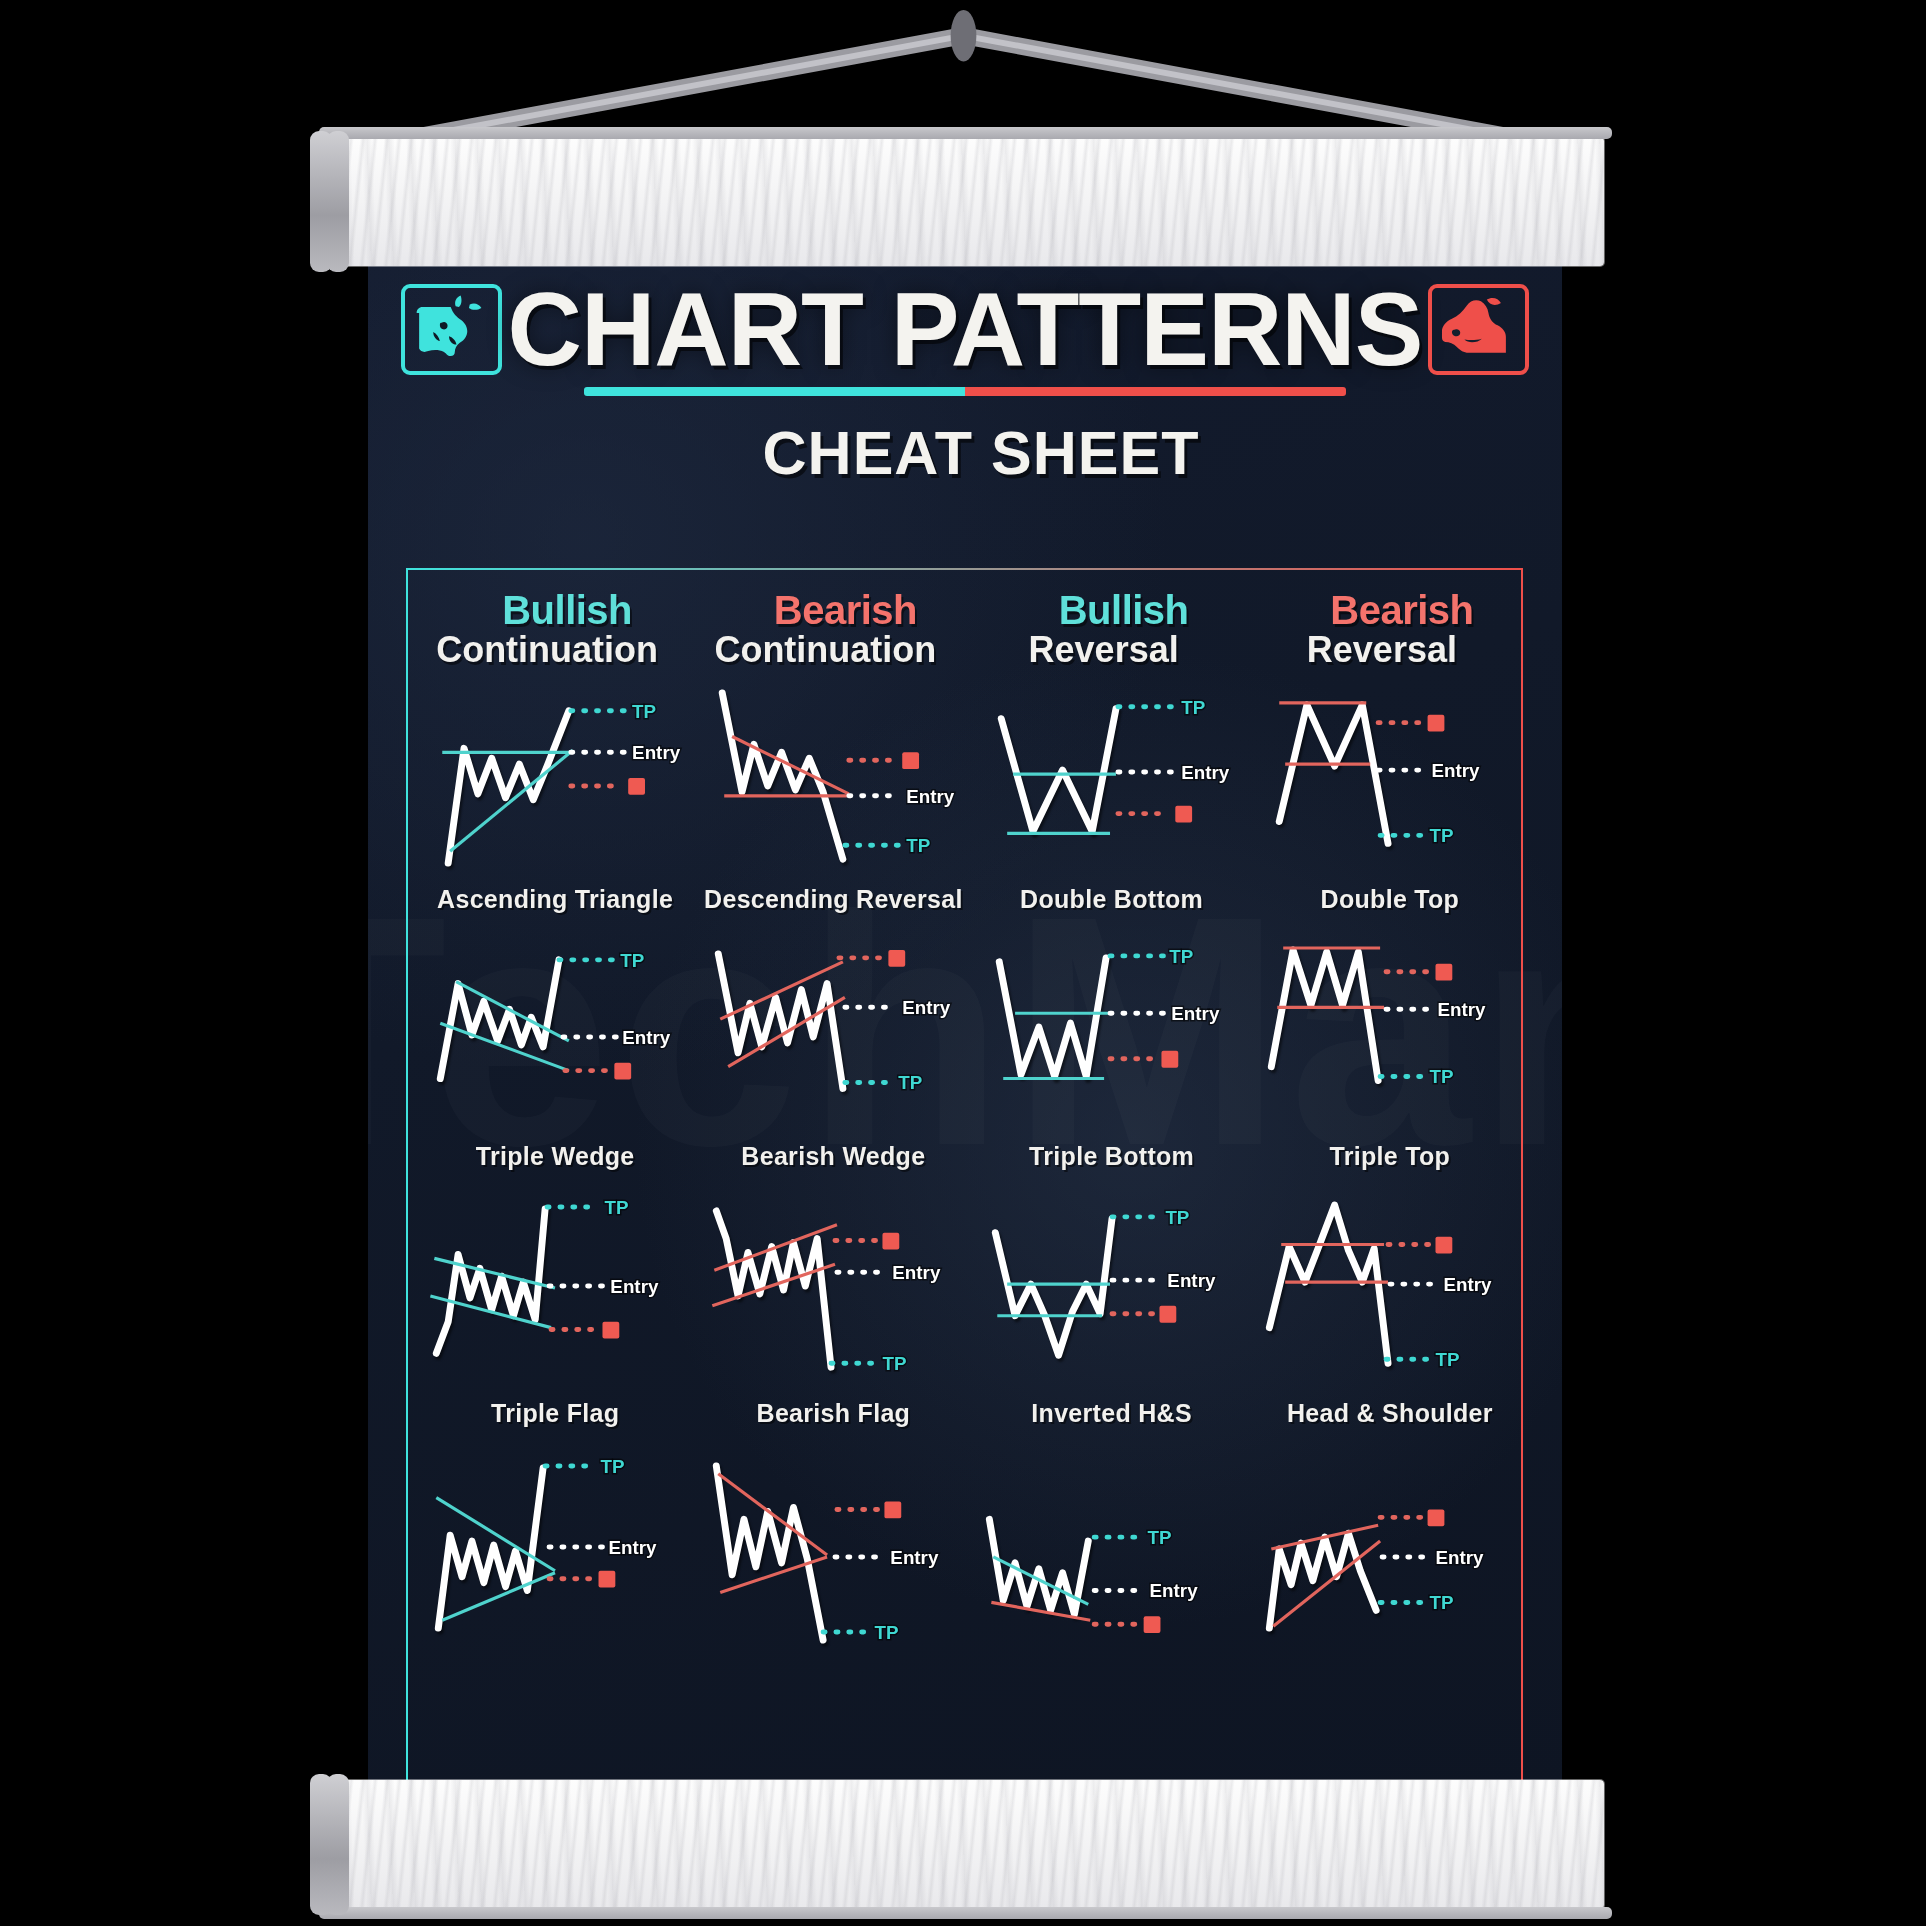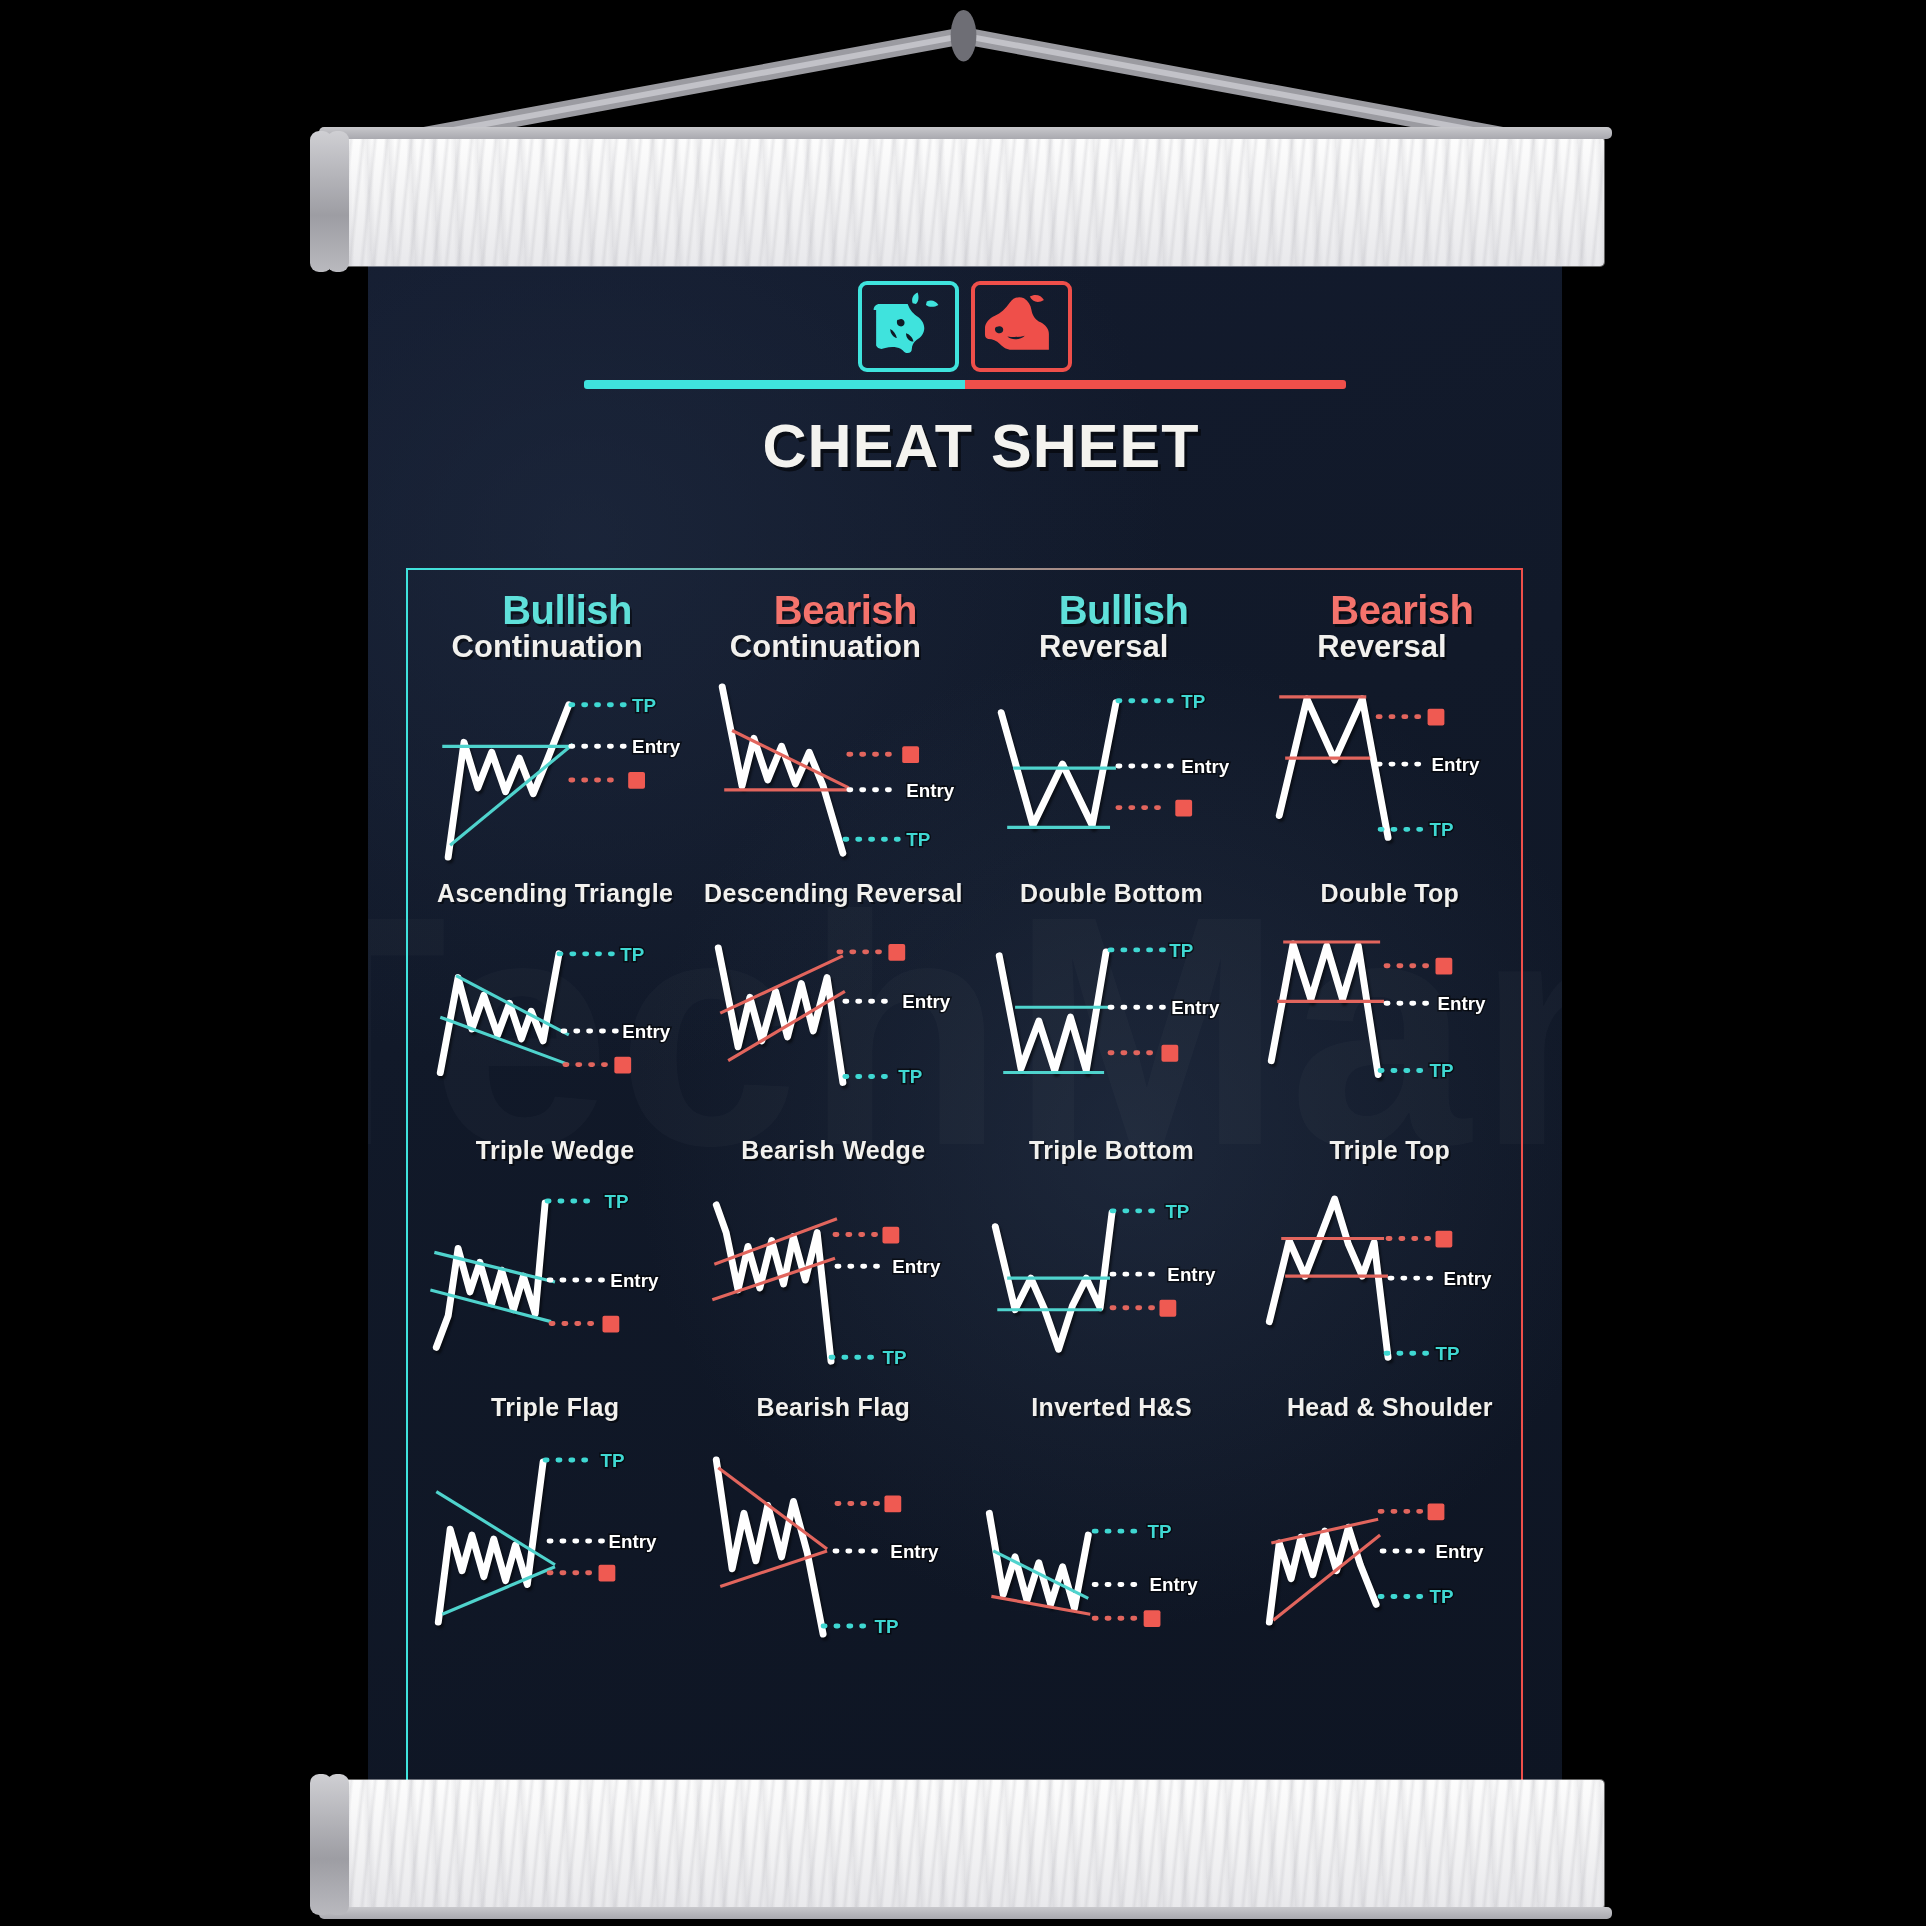--- a/index.html
+++ b/index.html
@@ -88,21 +88,21 @@
 
   .grid {
     position:absolute; left:40px; top:311px; width:1113px;
     display:grid; grid-template-columns:repeat(4,1fr); z-index:3;
   }
   .colhead { text-align:center; padding-top:18px; }
   .colhead .a { font-size:40px; font-weight:900; letter-spacing:-0.5px;
     text-shadow:2px 3px 0 rgba(0,0,0,.5);margin-left:40px; }
   .colhead .a.bull { color:#5fe0da; }
   .colhead .a.bear { color:#f4736c; }
-  .colhead .b { font-size:31px; font-weight:900; color:#f2f1ee; margin-top:-4px;
+  .colhead .b { font-size:36px; font-weight:900; color:#f2f1ee; margin-top:-4px;
     text-shadow:2px 3px 0 rgba(0,0,0,.5); }
 
   .cell { position:relative; height:257px;margin-left:16px; }
   .cell svg { position:absolute; left:50%; top:4px; transform:translateX(-50%);
     width:269px; height:208px; overflow:visible; }
   .cap {
     position:absolute; left:0; right:0; bottom:14px; text-align:center;
     font-size:25px; font-weight:700; color:#f2f1ee; letter-spacing:0.3px;
     text-shadow:2px 2px 0 rgba(0,0,0,.5);
   }
@@ -145,20 +145,21 @@
     <div class="titlewrap">
       <div class="titlerow">
         <span class="logo bull">
           <svg viewBox="0 0 100 100">
             <path fill="#3fe3dd" d="M8 30c0-4 3-7 7-7h34c3 8 7 12 13 16 4 3 7 8 7 13 0 6-4 11-9 14-4 3-6 7-6 11 0 3-2 5-5 5-4 0-5-3-8-5-6-3-13-3-19-1-5 2-9 1-11-3V30z"></path>
             <path fill="#3fe3dd" d="M55 22c-2-6 1-11 6-13 2 6 1 11-2 14zM72 20c5-3 11-1 14 4-5 3-11 3-15 0z"></path>
             <path fill="#0f1a26" d="M38 42c3-2 6-1 7 2s-1 6-4 6-5-2-5-5 1-3 2-3z"></path>
             <path fill="#0f1a26" d="M28 53c4 2 7 6 8 11-4-1-8-5-8-11zM47 58c4 1 8 5 9 10-5 0-9-4-9-10z"></path>
           </svg>
         </span>
+        <span class="maintitle">CHART PATTERNS</span>
         <span class="logo bear">
           <svg viewBox="0 0 100 100">
             <path fill="#ef4f4a" d="M6 52c0-6 5-12 12-15 7-3 13-9 18-16 4-6 11-8 17-5 5 3 8 8 9 14 1 7 5 12 11 15 6 3 10 8 10 14v19H38c-6 0-10-3-14-7-4-4-9-6-14-6-2 0-4-2-4-5z"></path>
             <path fill="#ef4f4a" d="M60 14c6-4 14-2 17 4-6 4-14 3-17-4z"></path>
             <path fill="#141f2e" d="M22 50c3-1 6 1 6 4s-3 5-6 4-4-3-4-5 2-3 4-3z"></path>
             <path fill="#141f2e" d="M33 62c7 1 14 1 21-1-5 5-16 6-21 1z"></path>
           </svg>
         </span>
       </div>
       <div class="underbar">

